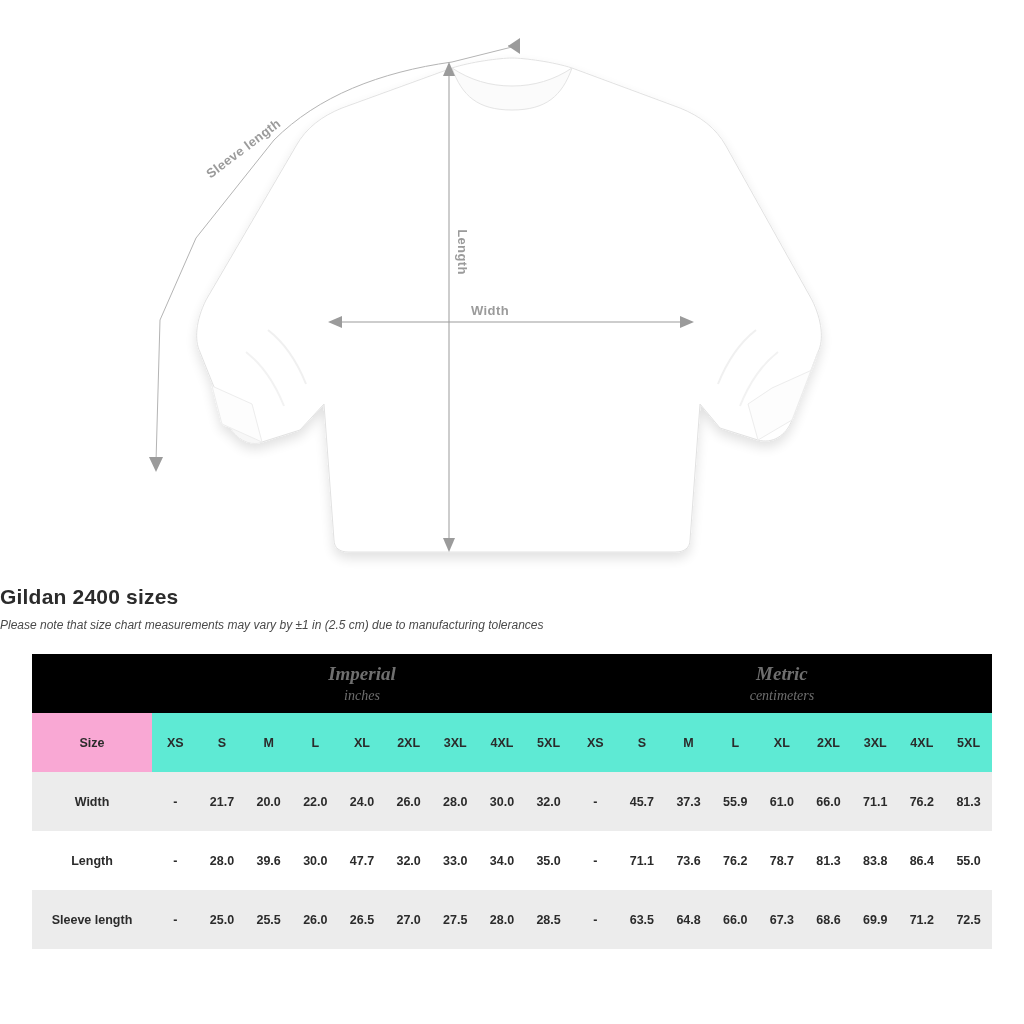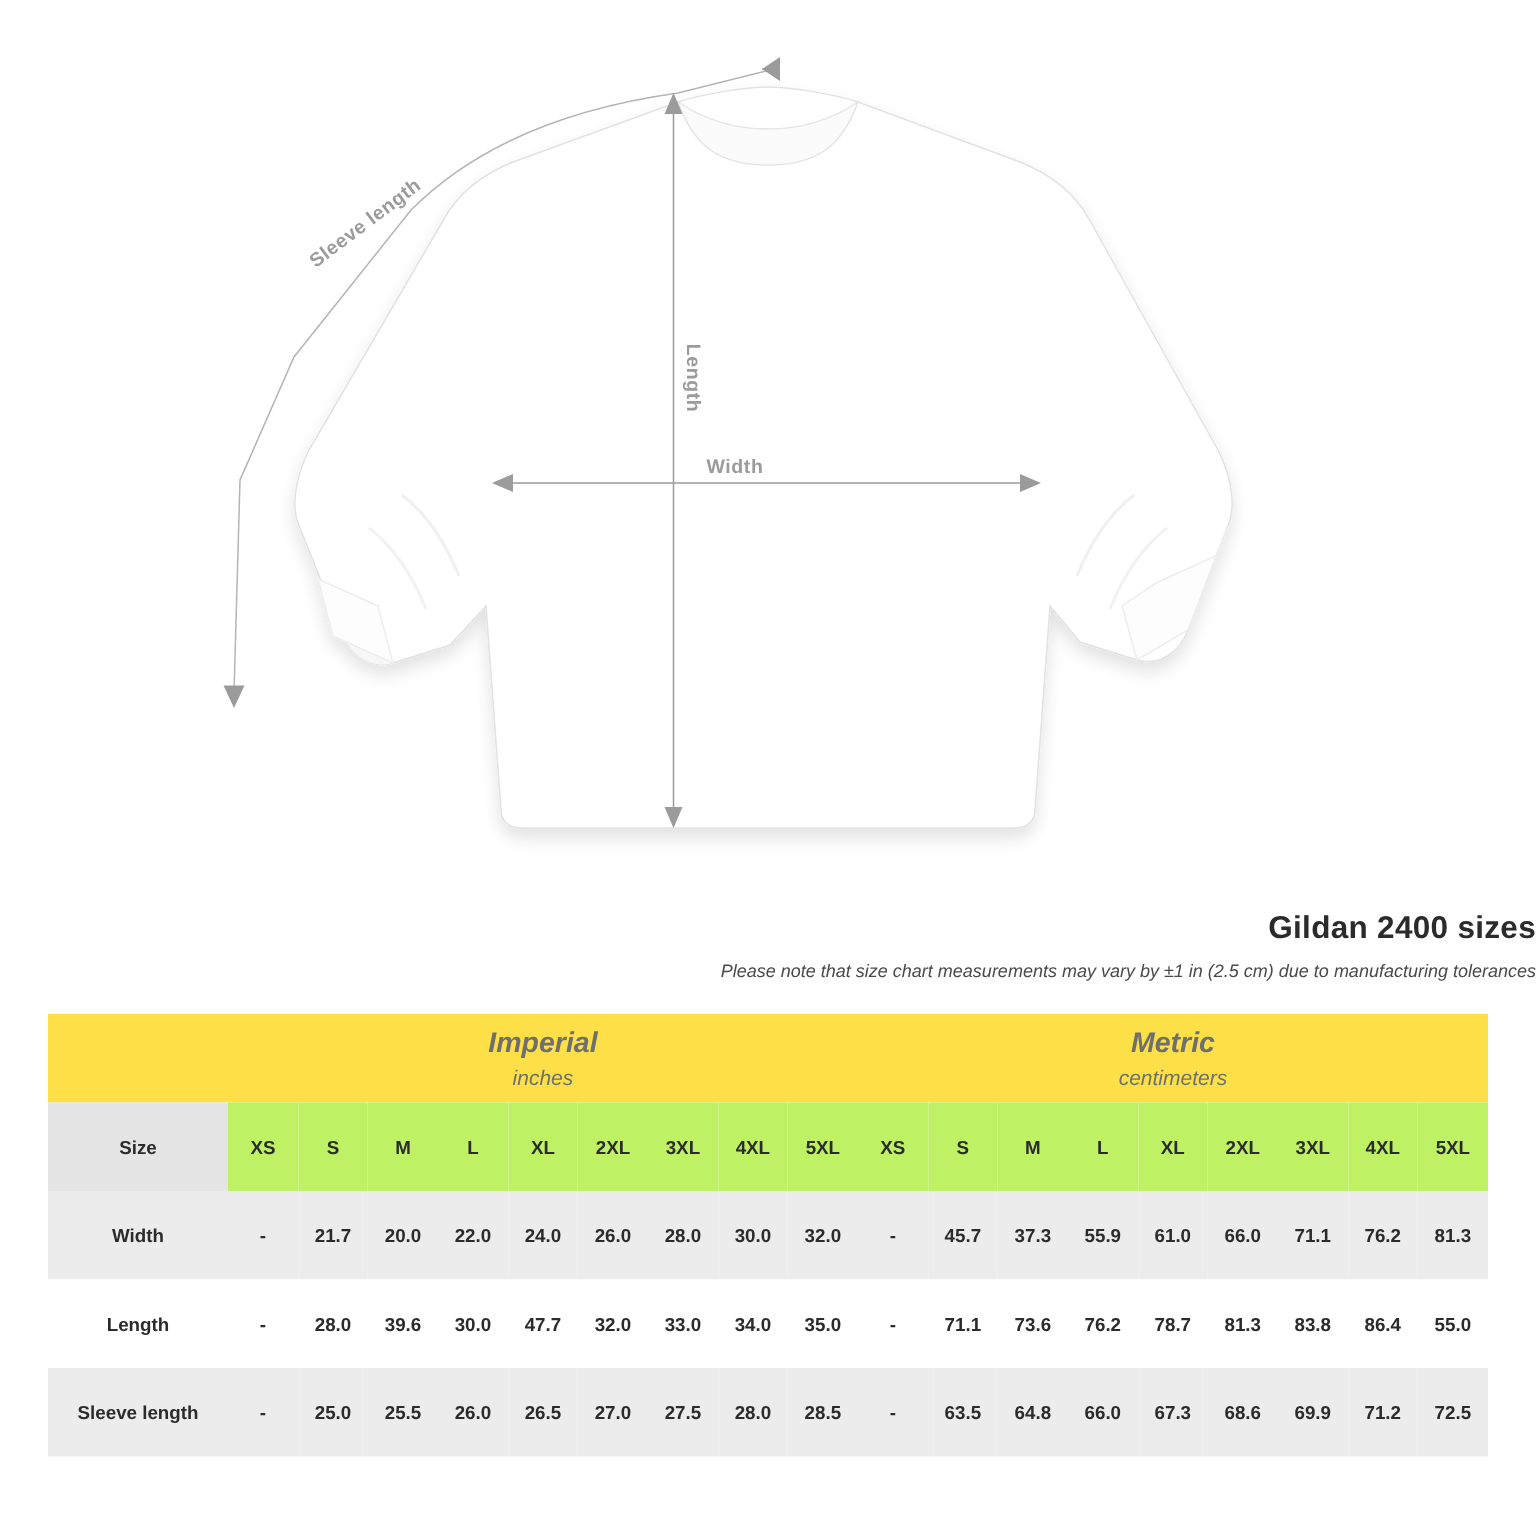--- a/index.html
+++ b/index.html
@@ -26,22 +26,22 @@
     position: relative;
     width: 1024px;
     height: 585px;
   }
   .illustration svg {
     display: block;
   }
 
   
   .title-block {
-    text-align: right;
-    margin-top: 22px;
+    text-align: left;
+    margin-top: 0;
   }
   .chart-title {
     font-size: 21px;
     font-weight: bold;
     color: #2b2b2b;
     letter-spacing: 0.2px;
   }
   .chart-note {
     font-size: 12px;
     font-style: italic;
@@ -64,46 +64,47 @@
     text-align: center;
     font-size: 12.5px;
     color: #2b2b2b;
     font-weight: bold;
     padding: 0;
     height: 59px;
     vertical-align: middle;
   }
   
   .sys-row td {
-    background: #fde047;
+    background: #000000;
     height: 78px;
+    font-family: Liberation Serif, serif;
   }
   .sys-name {
     font-size: 19px;
     font-style: italic;
     font-weight: bold;
     color: #6f6f6f;
     line-height: 1.15;
   }
   .sys-unit {
     font-size: 14px;
     font-style: italic;
     font-weight: normal;
     color: #6f6f6f;
     margin-top: 3px;
   }
 
   
   .size-row td {
-    background: #bef264;
+    background: #5eead4;
     height: 56px;
     font-size: 13px;
     color: #2b2b2b;
   }
-  .size-row td.rowlabel { background: #e5e5e5; }
+  .size-row td.rowlabel { background: #f9a8d4; }
 
   
   tr.data-row.alt td { background: #ececec; }
   tr.data-row td { background: #ffffff; height: 59px; }
 
   td.rowlabel {
     text-align: center;
     font-size: 13px;
     font-weight: bold;
     color: #2b2b2b;

